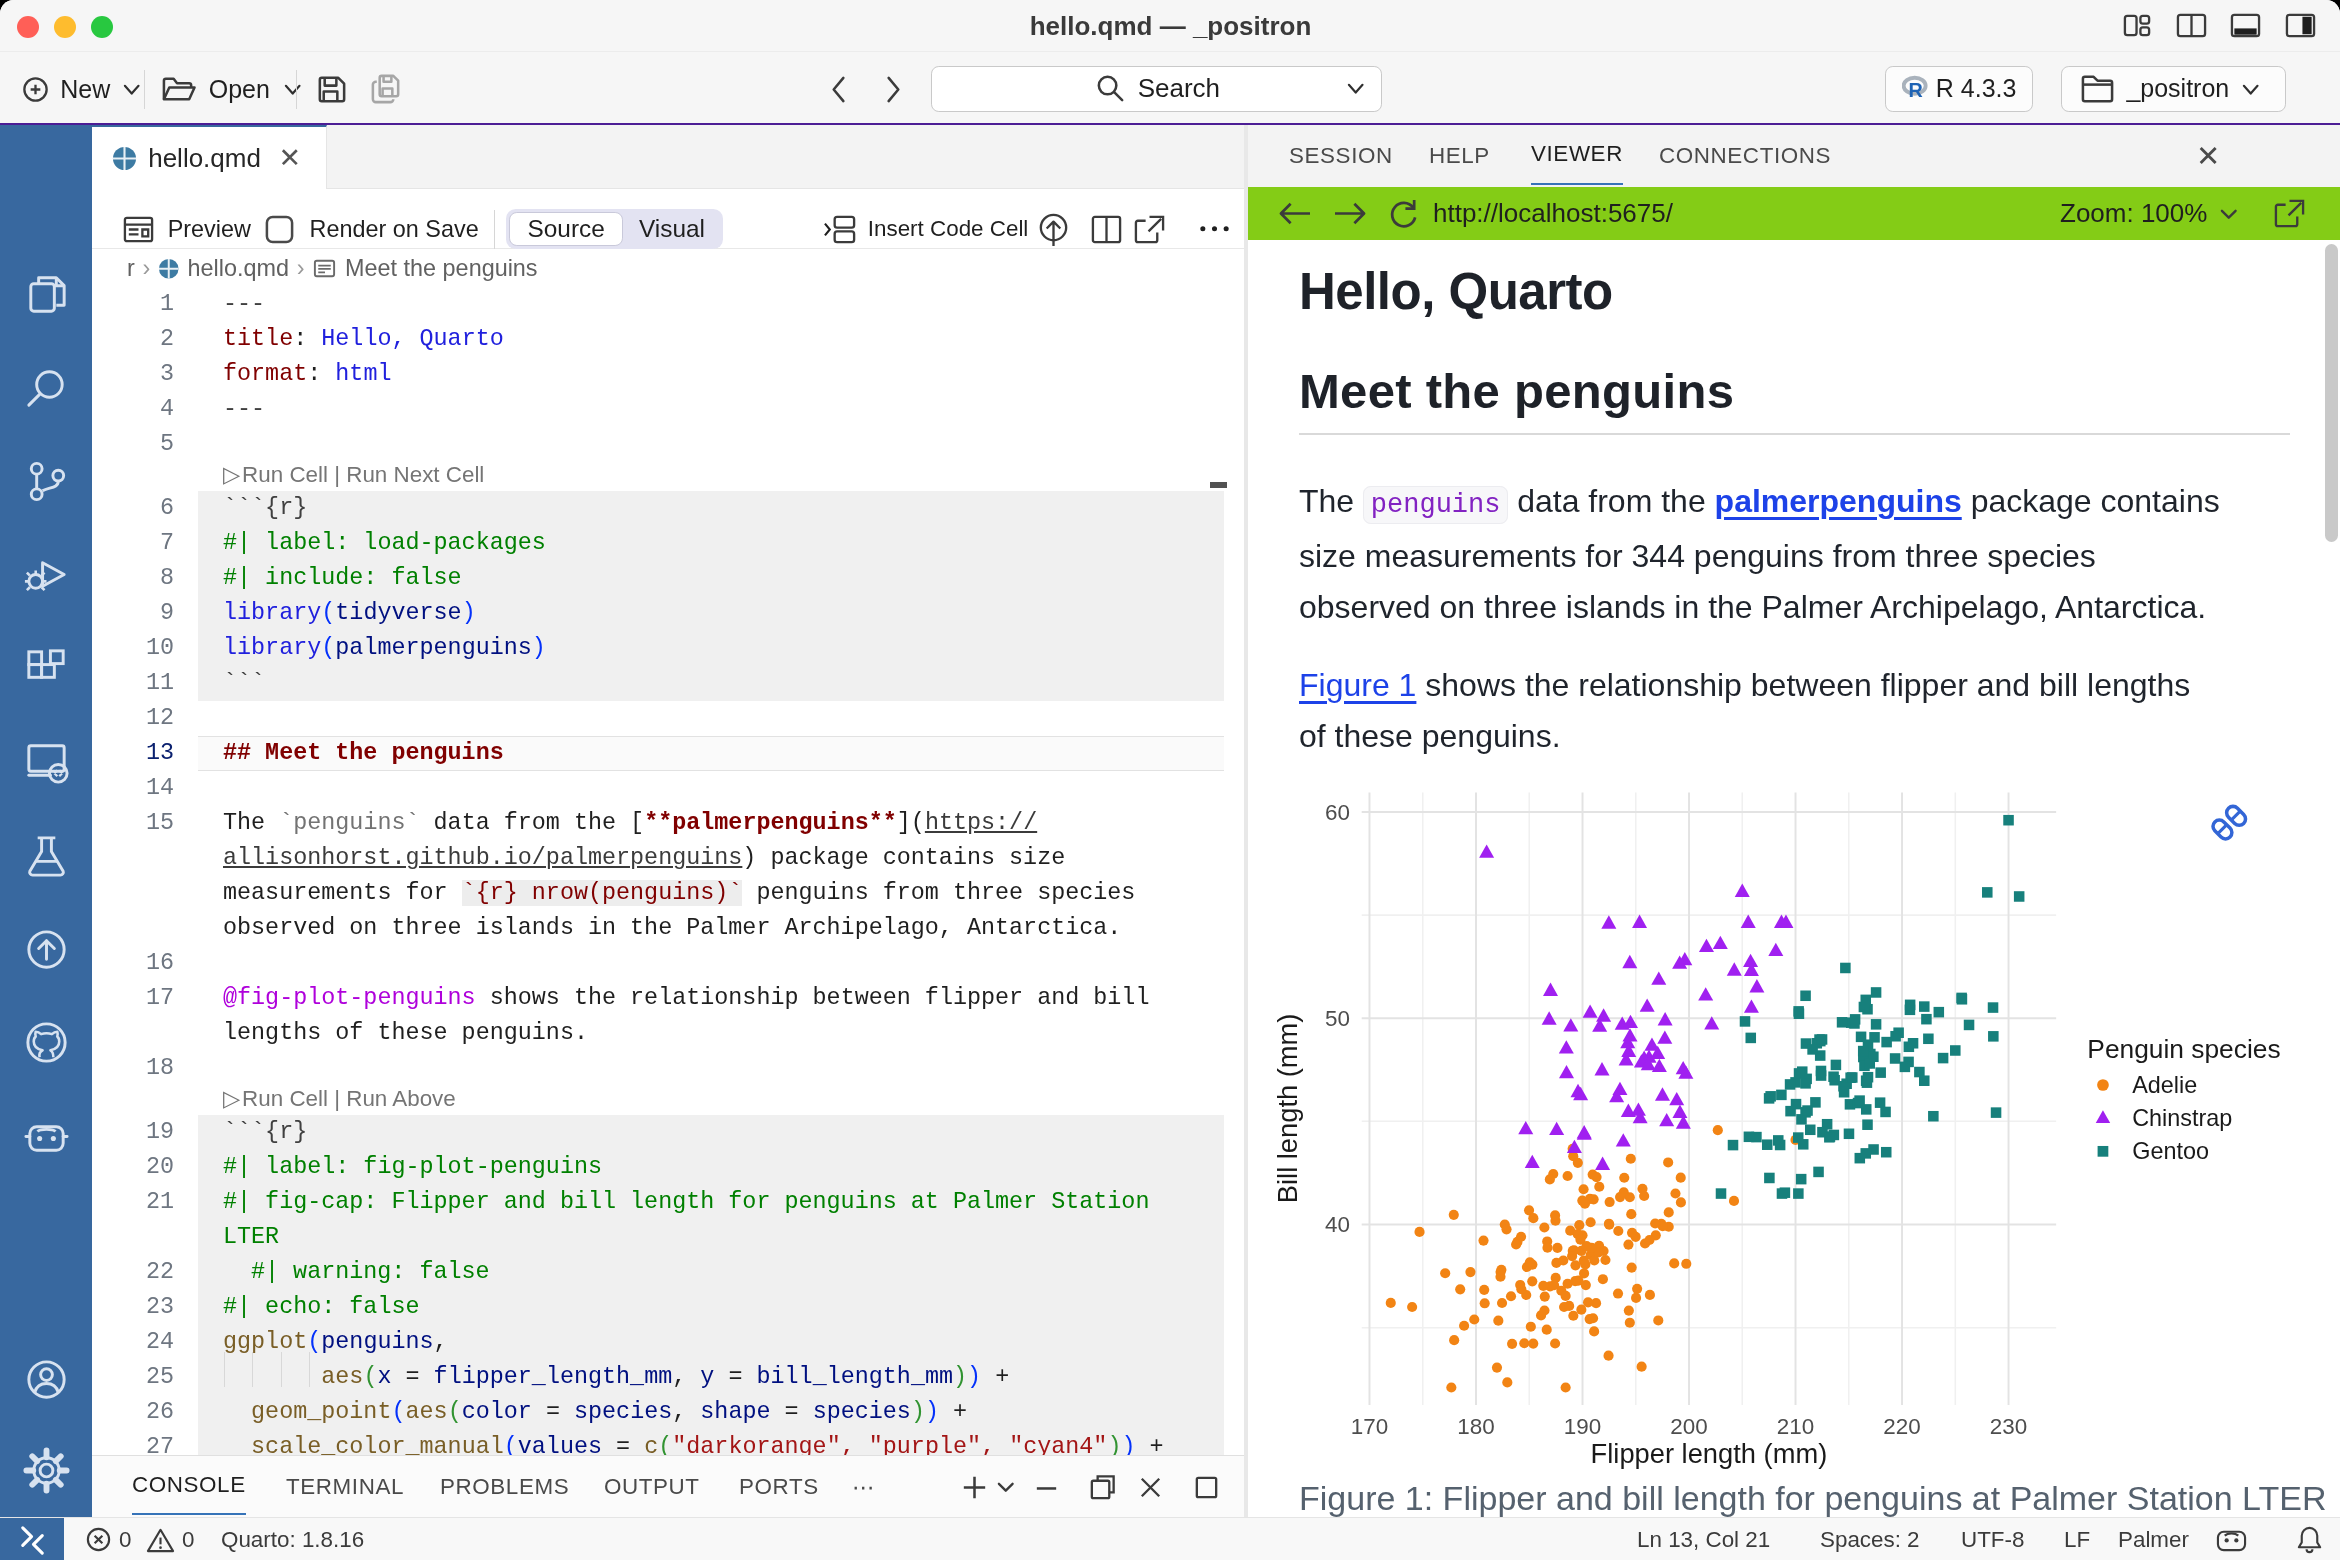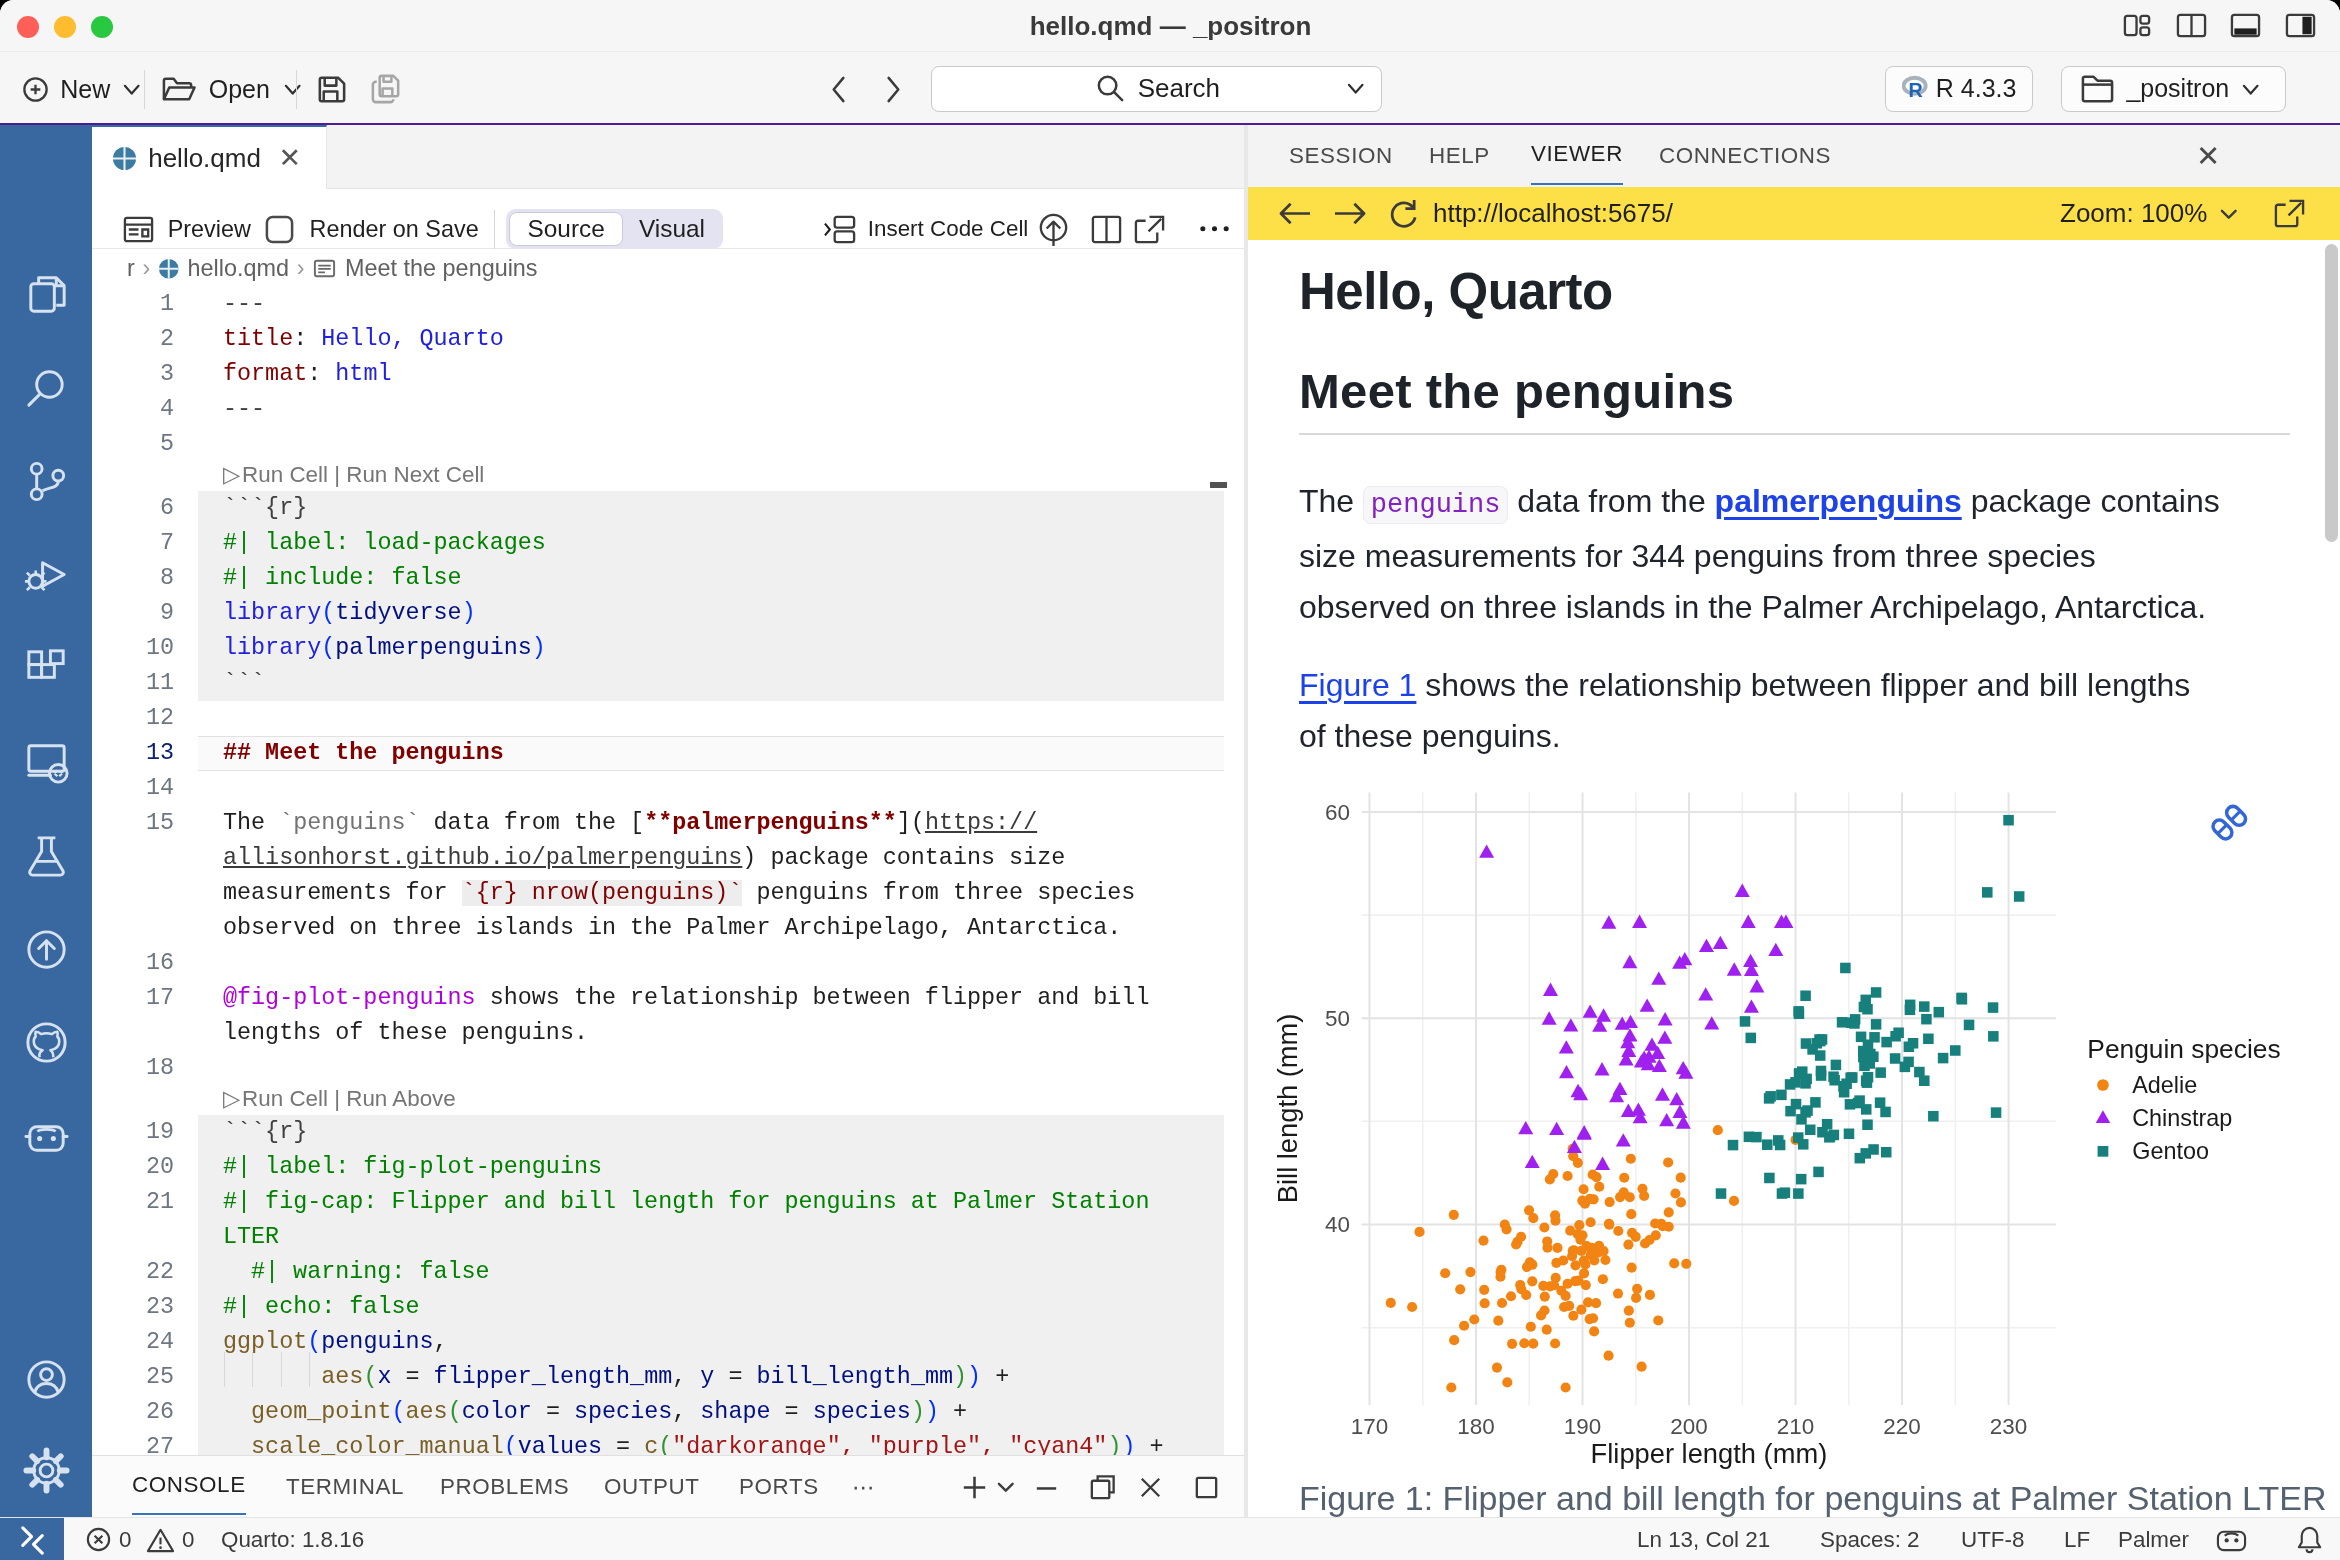--- a/index.html
+++ b/index.html
@@ -41,21 +41,21 @@
 .ig::before { content:""; position:absolute; left:0.5px; top:-7.8px; width:1px; height:35px; box-shadow: 28px 0 #d8d8d8, 57px 0 #d8d8d8, 85px 0 #d8d8d8; background:#d8d8d8; }
 .paneltabs { position:absolute; left:0; top:1330px; width:1153px; height:62px; background:#fbfbfb; border-top:1px solid #e0e0e0; }
 .ptitem { position:absolute; top:0; height:62px; display:flex; align-items:center; font-size:22.4px; letter-spacing:0.6px; color:#4a4a4a; }
 .ptactive { color:#1f1f1f; border-bottom:2.9px solid #3673b8; height:59px; }
 .pticon { position:absolute; top:0; height:62px; display:flex; align-items:center; }
 .divider { position:absolute; left:1244px; top:0; width:3.9px; height:1393px; background:#e8e8e8; }
 .rightpanel { position:absolute; left:1248px; top:0; width:1092px; height:1393px; background:#fff; }
 .ptabs { position:absolute; left:0; top:0; width:1092px; height:62px; background:#f3f3f3; }
 .ptab { position:absolute; top:0; height:62px; display:flex; align-items:center; font-size:22.4px; letter-spacing:0.6px; color:#4a4a4a; }
 .ptabactive { color:#1f1f1f; border-bottom:2.9px solid #3673b8; height:60px; }
-.pnav { position:absolute; left:0; top:62px; width:1092px; height:53px; background:#fde047; }
+.pnav { position:absolute; left:0; top:62px; width:1092px; height:53px; background:#84cc16; }
 .pnavi { position:absolute; top:0; height:53px; display:flex; align-items:center; }
 .viewer { position:absolute; left:0; top:115px; width:1092px; height:1278px; background:#fff; overflow:hidden; }
 .vh1 { position:absolute; left:51px; top:22.4px; font-size:51px; font-weight:bold; color:#1e2229; letter-spacing:-0.5px; }
 .vh2 { position:absolute; left:51px; top:123px; font-size:49px; font-weight:bold; color:#1e2229; letter-spacing:0.3px; }
 .vhr { position:absolute; left:51px; top:193px; width:991px; border-top:2px solid #d9d9d9; }
 .vp { position:absolute; left:51px; width:961px; font-size:32px; line-height:51px; color:#1f242c; }
 .vcode { font-family:"Liberation Mono", monospace; font-size:27px; color:#8222c2; background:#f7f7f9; border:1px solid #ececf0; border-radius:7.8px; padding:2.9px 6.8px; }
 .vlink { color:#1d42e8; text-decoration:underline; text-underline-offset:4.9px; }
 .fig { position:absolute; left:19.5px; top:529px; }
 .vcap { position:absolute; left:51px; top:1239px; white-space:nowrap; font-size:34px; color:#55616e; }

